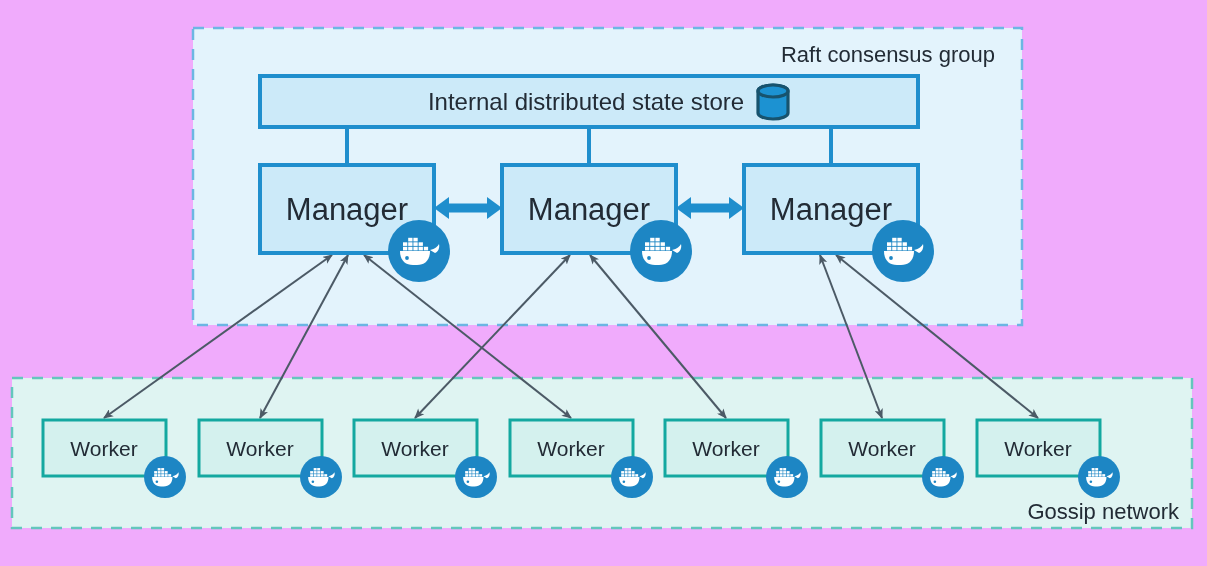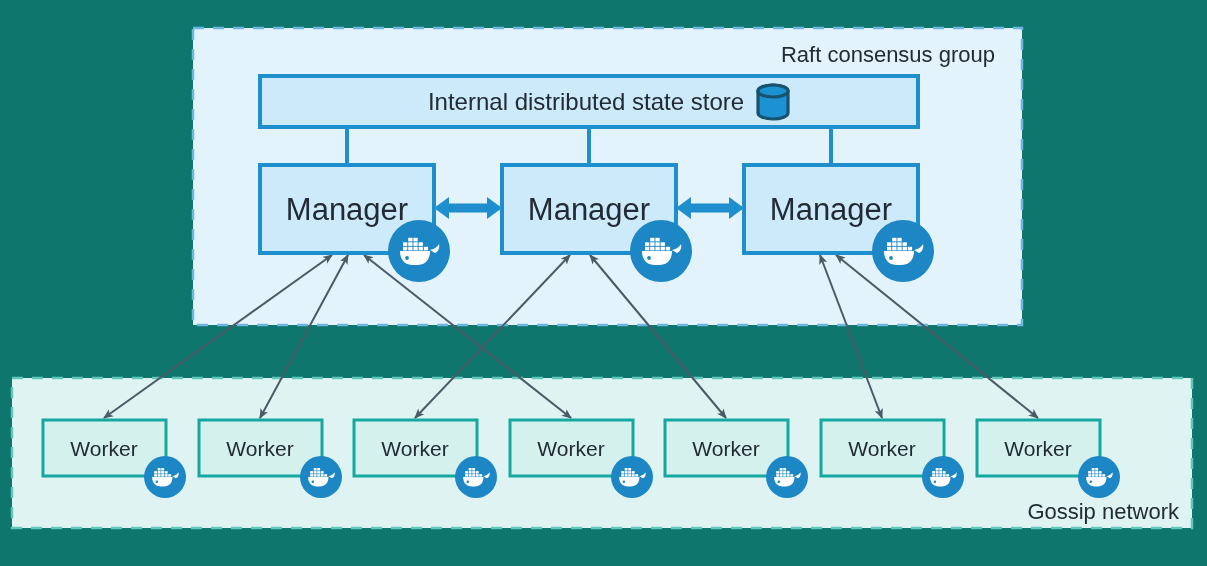--- a/index.html
+++ b/index.html
@@ -1,18 +1,18 @@
 <!DOCTYPE html>
 <html><head>
 <meta charset="utf-8">
 <style>
   html,body{margin:0;padding:0;background:#ffffff;}
   body{width:1207px;height:566px;overflow:hidden;
        font-family:"Liberation Sans","DejaVu Sans",sans-serif;}
-  #stage{position:relative;width:1207px;height:566px;background:#0f766e;}
+  #stage{position:relative;width:1207px;height:566px;background:#f0abfc;}
   svg#canvas{position:absolute;left:0;top:0;width:1207px;height:566px;}
   .txt{fill:#222b35;font-family:"Liberation Sans","DejaVu Sans",sans-serif;}
 </style>
 </head>
 <body>
 
 <div id="stage">
   <svg id="canvas" viewBox="0 0 1207 566">
     <defs>
       <marker id="arrowThin" markerWidth="11" markerHeight="11" refX="9" refY="4.2" orient="auto" markerUnits="userSpaceOnUse">

